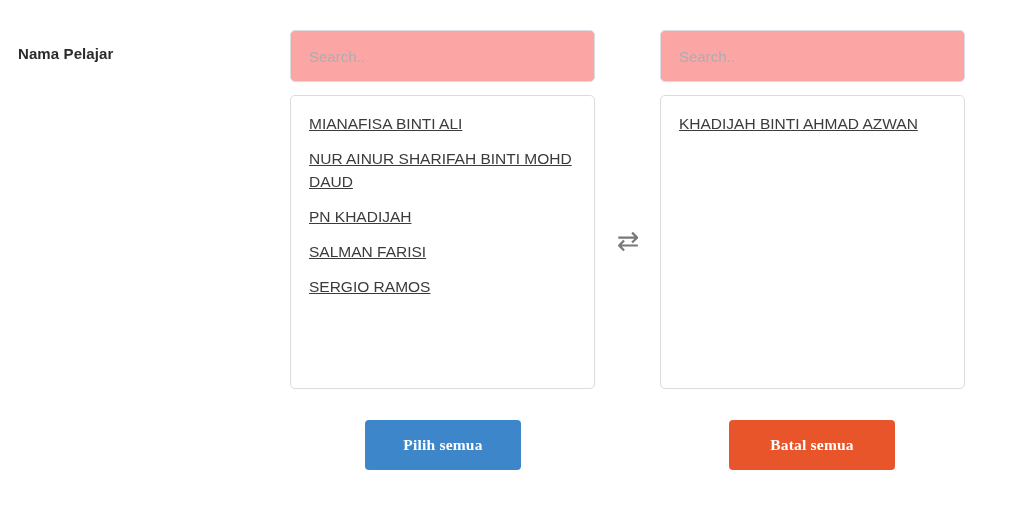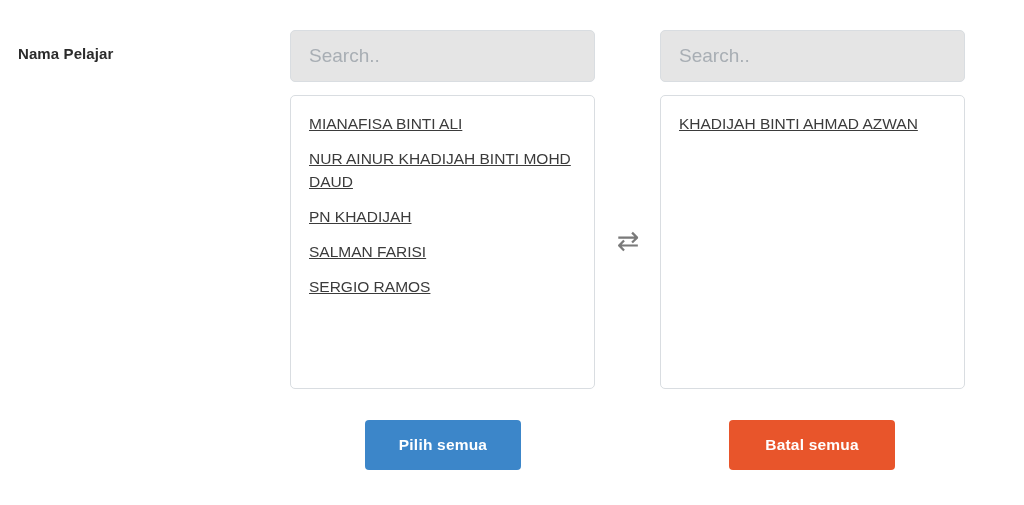--- a/index.html
+++ b/index.html
@@ -41,23 +41,23 @@
   .column.right { left: 660px; }
 
   .search-box {
     display: block;
     box-sizing: border-box;
     width: 100%;
     height: 52px;
     padding: 0 18px;
     border: 1px solid #d9dde1;
     border-radius: 5px;
-    background: #e5e5e5;
+    background: #fca5a5;
     font-family: "Liberation Sans", sans-serif;
-    font-size: 19px;
+    font-size: 15px;
     color: #555;
     outline: none;
   }
   .search-box::placeholder {
     color: #a8aeb4;
   }
 
   .list-box {
     box-sizing: border-box;
     margin-top: 13px;
@@ -96,21 +96,21 @@
     user-select: none;
   }
 
   .btn {
     position: absolute;
     top: 420px;
     height: 50px;
     border: none;
     border-radius: 4px;
     color: #ffffff;
-    font-family: Liberation Sans, sans-serif;
+    font-family: Liberation Serif, serif;
     font-size: 15.5px;
     font-weight: 600;
     letter-spacing: 0.2px;
     cursor: pointer;
     padding: 0 26px;
   }
   .btn-select-all {
     left: 365px;
     width: 156px;
     background: #3c86c9;
@@ -125,21 +125,21 @@
 <body>
 
 <div class="picker">
 
   <div class="field-label">Nama Pelajar</div>
 
   <div class="column left">
     <input class="search-box" type="text" placeholder="Search.." style="">
     <div class="list-box">
       <div class="list-item">MIANAFISA BINTI ALI</div>
-      <div class="list-item">NUR AINUR KHADIJAH BINTI MOHD DAUD</div>
+      <div class="list-item">NUR AINUR SHARIFAH BINTI MOHD DAUD</div>
       <div class="list-item">PN KHADIJAH</div>
       <div class="list-item">SALMAN FARISI</div>
       <div class="list-item">SERGIO RAMOS</div>
     </div>
   </div>
 
   <div class="swap-wrap">
     <span class="swap-icon">⇄</span>
   </div>
 

